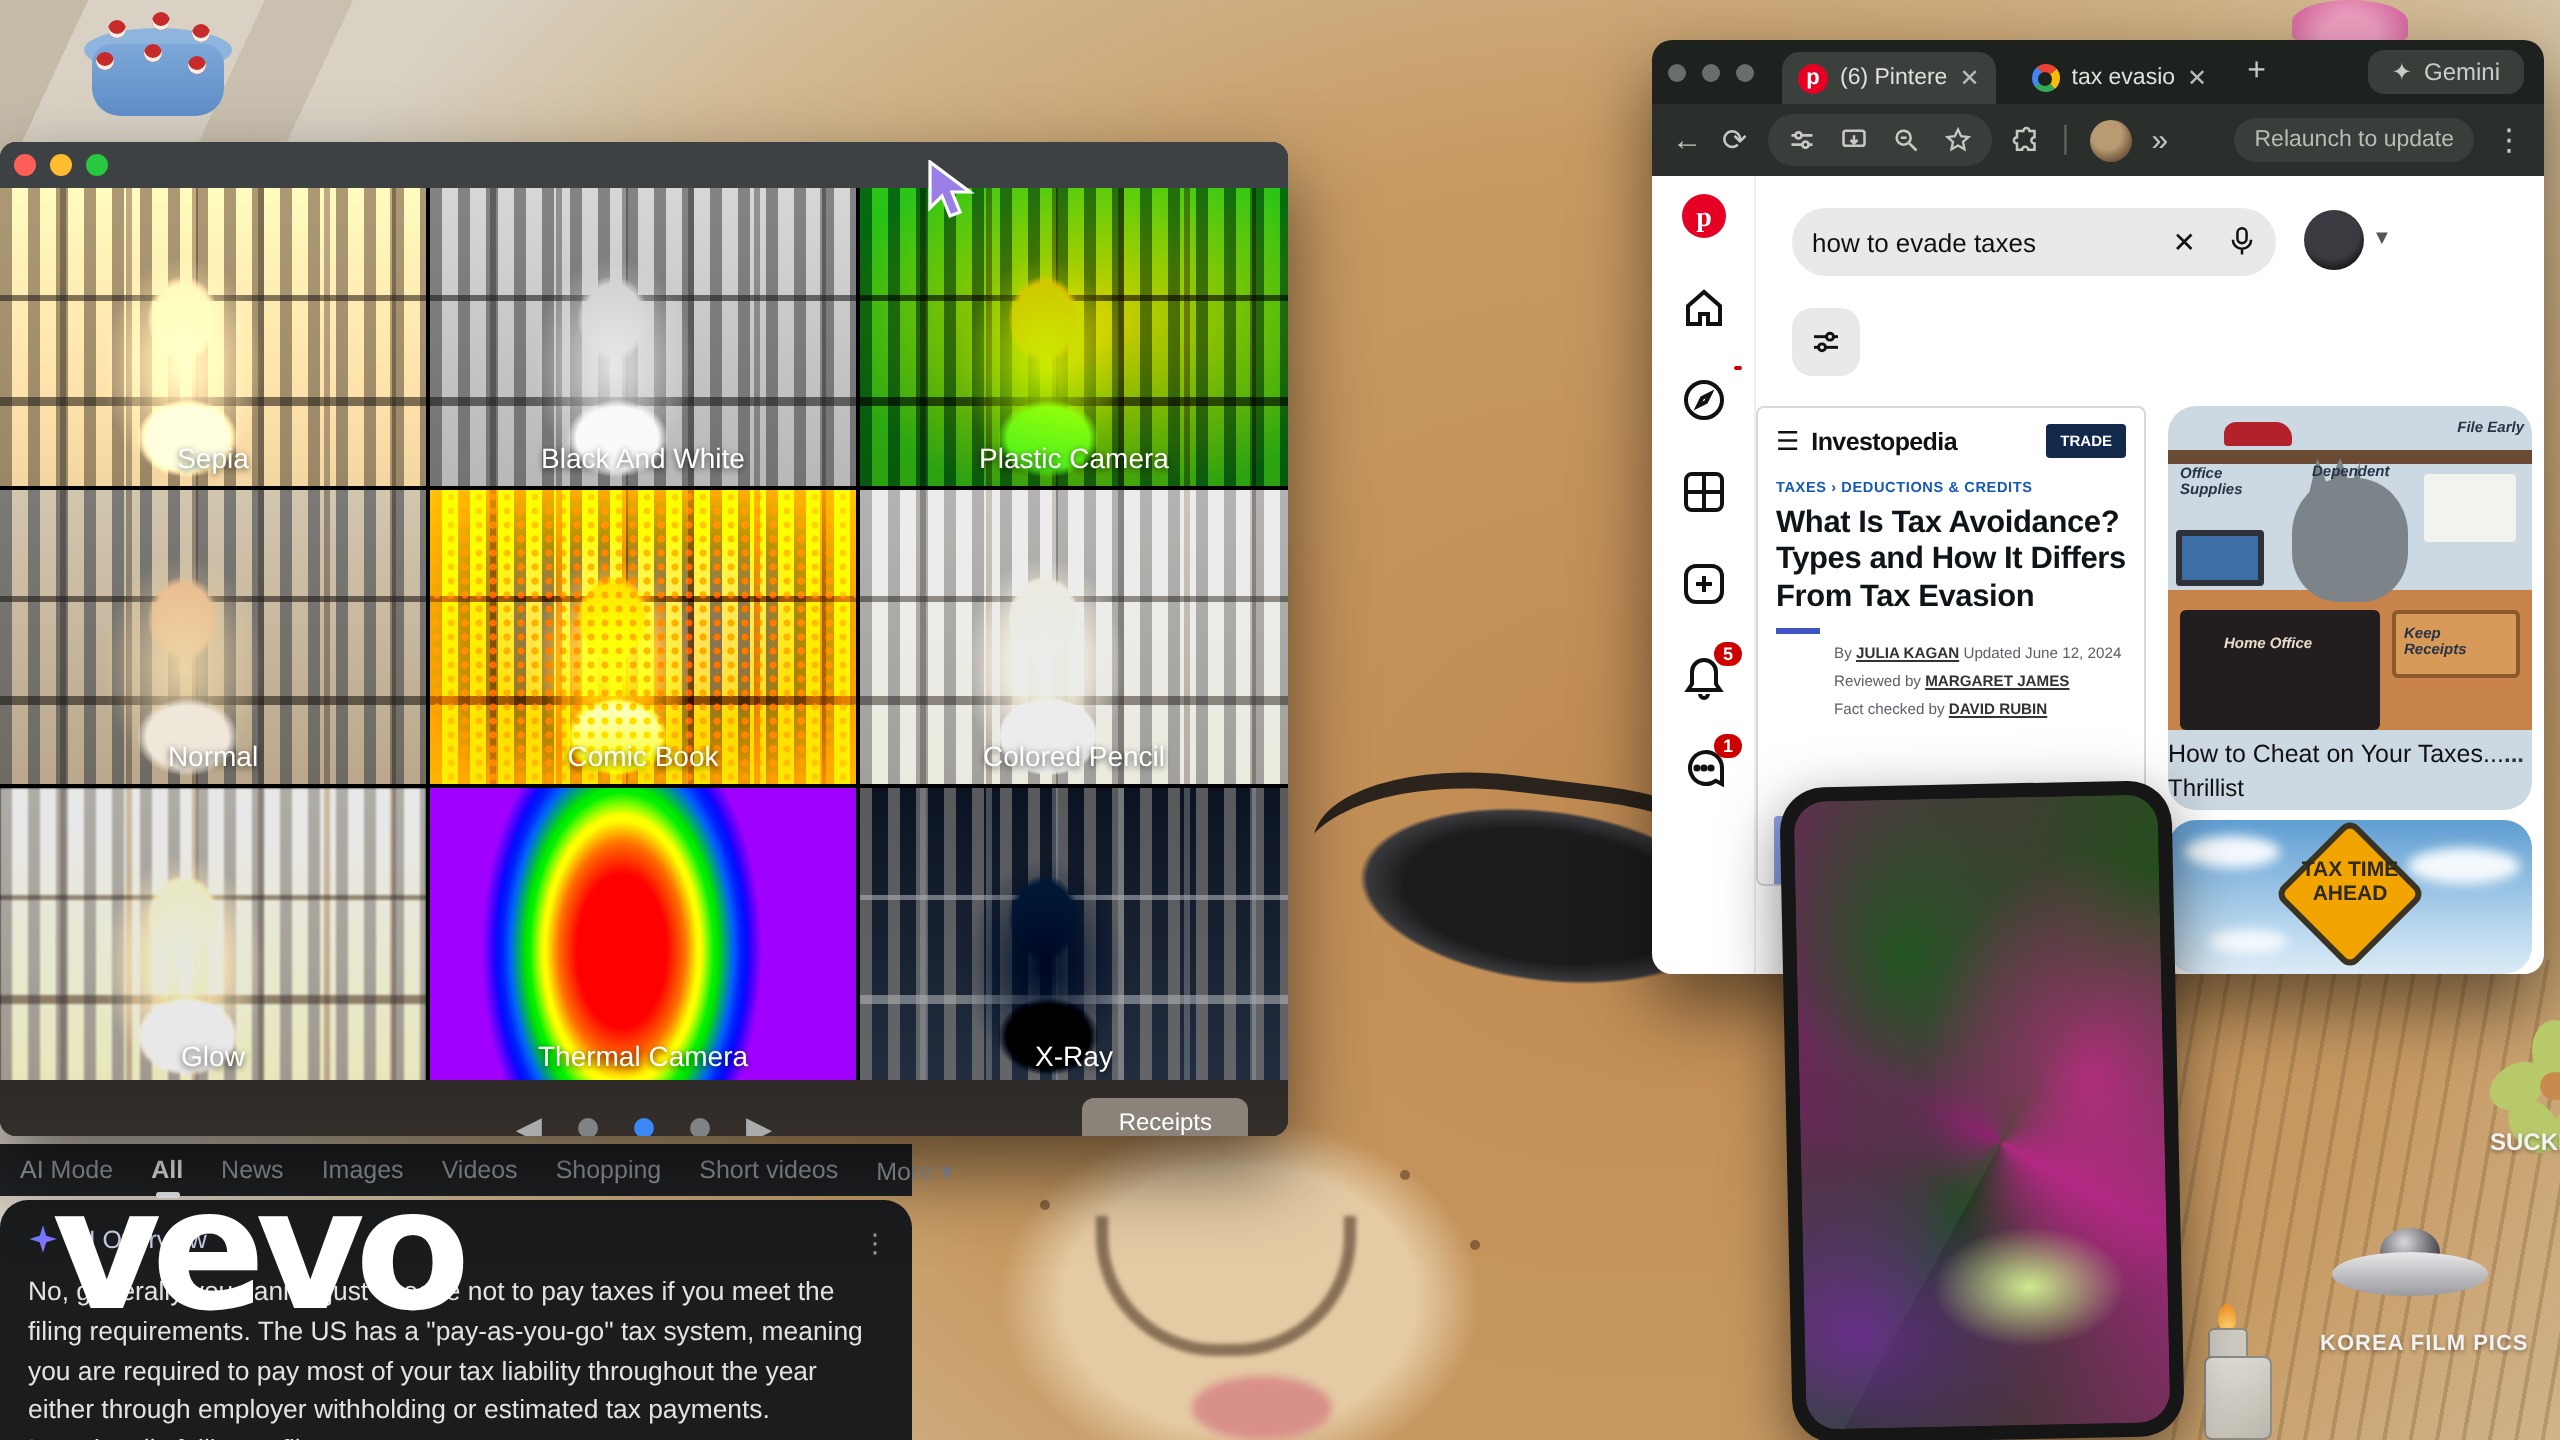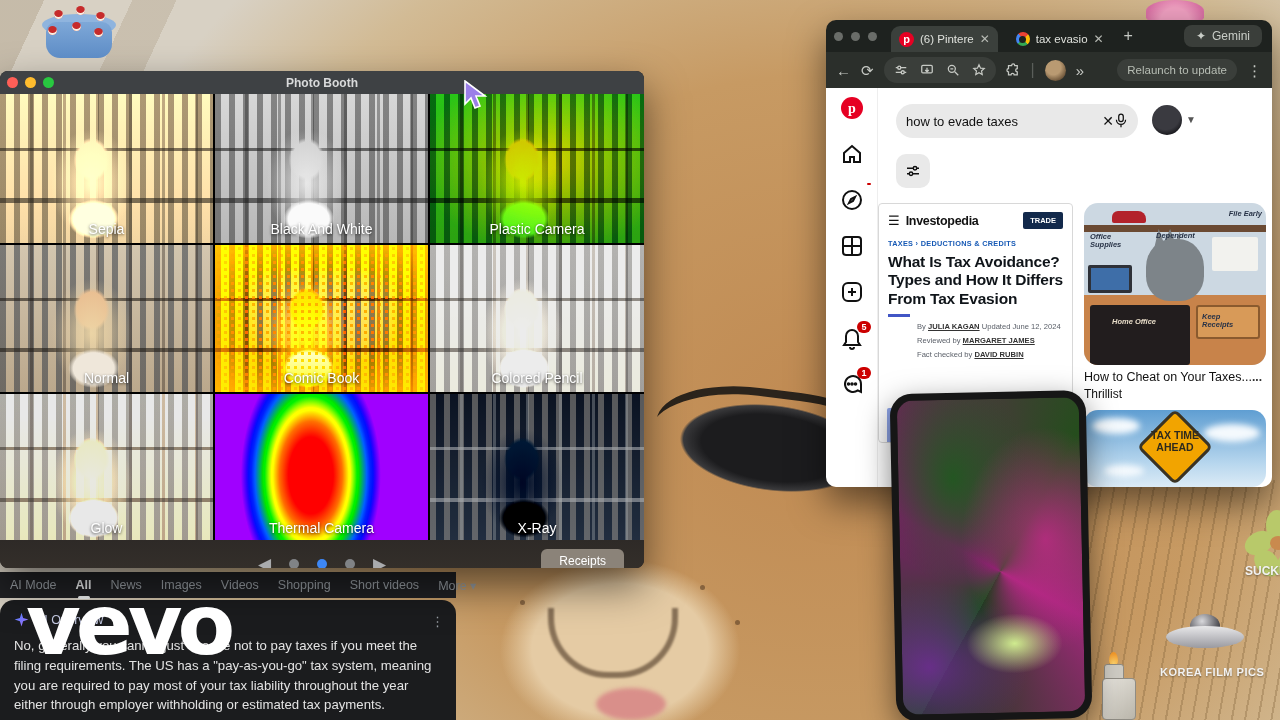--- a/index.html
+++ b/index.html
@@ -123,21 +123,21 @@
       border-radius:13px; cursor:pointer; }
   #content { height:399px; background:#fff; position:relative; }
 
   
   #p-rail { position:absolute; left:0; top:0; width:52px; height:100%; border-right:1px solid #eee;
       display:flex; flex-direction:column; align-items:center; padding-top:8px; gap:22px; }
   .rail-ic { position:relative; width:24px; height:24px; cursor:pointer; color:#111; }
   .badge { position:absolute; top:-5px; right:-7px; background:#cc0000; color:#fff; border-radius:9px;
       font-size:9px; font-weight:bold; padding:1px 4px; }
   #p-search { position:absolute; left:70px; top:16px; width:242px; height:34px; background:#e9e9e9;
-      border-radius:17px; display:flex; align-items:center; padding:0 10px; gap:0; }
+      border-radius:17px; display:flex; align-items:center; padding:0 10px; gap:16px; }
   #p-search input { border:none; background:transparent; outline:none; font-size:13px; color:#111; width:150px;
       font-family:"Liberation Sans", sans-serif; }
   .srch-ic { color:#111; font-size:14px; cursor:pointer; }
   #p-avatar { position:absolute; left:326px; top:17px; width:30px; height:30px; border-radius:50%;
       background:radial-gradient(circle at 45% 35%, #3a3a40 55%, #141418 80%); cursor:pointer; }
   #p-chev { position:absolute; left:360px; top:26px; color:#555; font-size:10px; cursor:pointer; }
   #p-filter { position:absolute; left:70px; top:66px; width:34px; height:34px; border-radius:10px;
       background:#e9e9e9; display:flex; align-items:center; justify-content:center; cursor:pointer; }
 
   
@@ -153,21 +153,21 @@
   #inv-dash { margin-top:6px; width:22px; height:3px; background:#4156c5; }
   .inv-by { margin-top:5px; color:#5b6069; font-size:7.6px;padding-left:29px; }
   .inv-by b { color:#333; text-decoration:underline; font-weight:bold; }
   #inv-banner { position:absolute; left:8px; right:9px; bottom:0px; height:34px; background:#8fa5e8;
       border-radius:2px 2px 0 0; display:flex; align-items:center; }
   #inv-truck { margin-left:14px; width:34px; height:12px; background:#f3f5fb; border-radius:2px; position:relative; }
   #inv-truck::before { content:""; position:absolute; left:-7px; bottom:0; width:8px; height:8px; background:#dfe5f6; border-radius:2px 0 0 1px; }
   #inv-banner-label { margin-left:auto; margin-right:10px; color:#16224d; font-size:12.5px; font-weight:bold; }
 
   
-  #cheat-pin { position:absolute; left:258px; top:115px; width:182px; height:162px; border-radius:14px;
+  #cheat-pin { position:absolute; left:258px; top:115px; width:182px; height:202px; border-radius:14px;
       overflow:hidden; background:#ccd8e2; cursor:pointer;text-decoration:underline; }
   #cheat-shelf { position:absolute; left:0; top:22px; width:100%; height:7px; background:#6b4a33; }
   #cheat-car { position:absolute; left:28px; top:8px; width:34px; height:12px; background:#b3222b; border-radius:6px 8px 2px 2px; }
   #cheat-desk { position:absolute; left:0; top:92px; width:100%; height:70px; background:#c8834a; }
   #cheat-drawer { position:absolute; left:6px; top:102px; width:100px; height:60px; background:#221d1e; border-radius:3px; }
   #cheat-drawer2 { position:absolute; left:112px; top:102px; width:64px; height:34px; background:#d89a58; border:2px solid #8a5a2e; border-radius:3px; }
   #cheat-laptop { position:absolute; left:4px; top:62px; width:44px; height:28px; background:#3e6ea8; border:3px solid #2e3138; border-radius:2px; }
   #cheat-cat { position:absolute; left:62px; top:36px; width:58px; height:62px; background:#7d8489; border-radius:45% 45% 40% 40%; }
   #cheat-cat::before { content:""; position:absolute; left:8px; top:-10px; width:26px; height:20px; background:#7d8489;
       clip-path:polygon(0 100%, 18% 0, 38% 70%, 62% 0, 82% 70%, 100% 10%, 100% 100%); }
@@ -260,21 +260,20 @@
   <div id="ai-body">No, generally you cannot just choose not to pay taxes if you meet the filing requirements. The US has a "pay-as-you-go" tax system, meaning you are required to pay most of your tax liability throughout the year either through employer withholding or estimated tax payments. Intentionally failing to file</div>
 </div>
 
 <div id="vevo" class="abs">vevo</div>
 
 <div id="pb" class="abs">
   <div id="pb-titlebar">
     <span class="tl red"></span>
     <span class="tl yellow"></span>
     <span class="tl green"></span>
-    <span id="pb-title">Photo Booth</span>
   </div>
   <div id="pb-grid" class="abs">
     <div class="tile f-sepia">
       <div class="scene"></div>
       <span class="tile-label">Sepia</span>
     </div>
     <div class="tile f-bw">
       <div class="scene"></div>
       <span class="tile-label">Black And White</span>
     </div>

